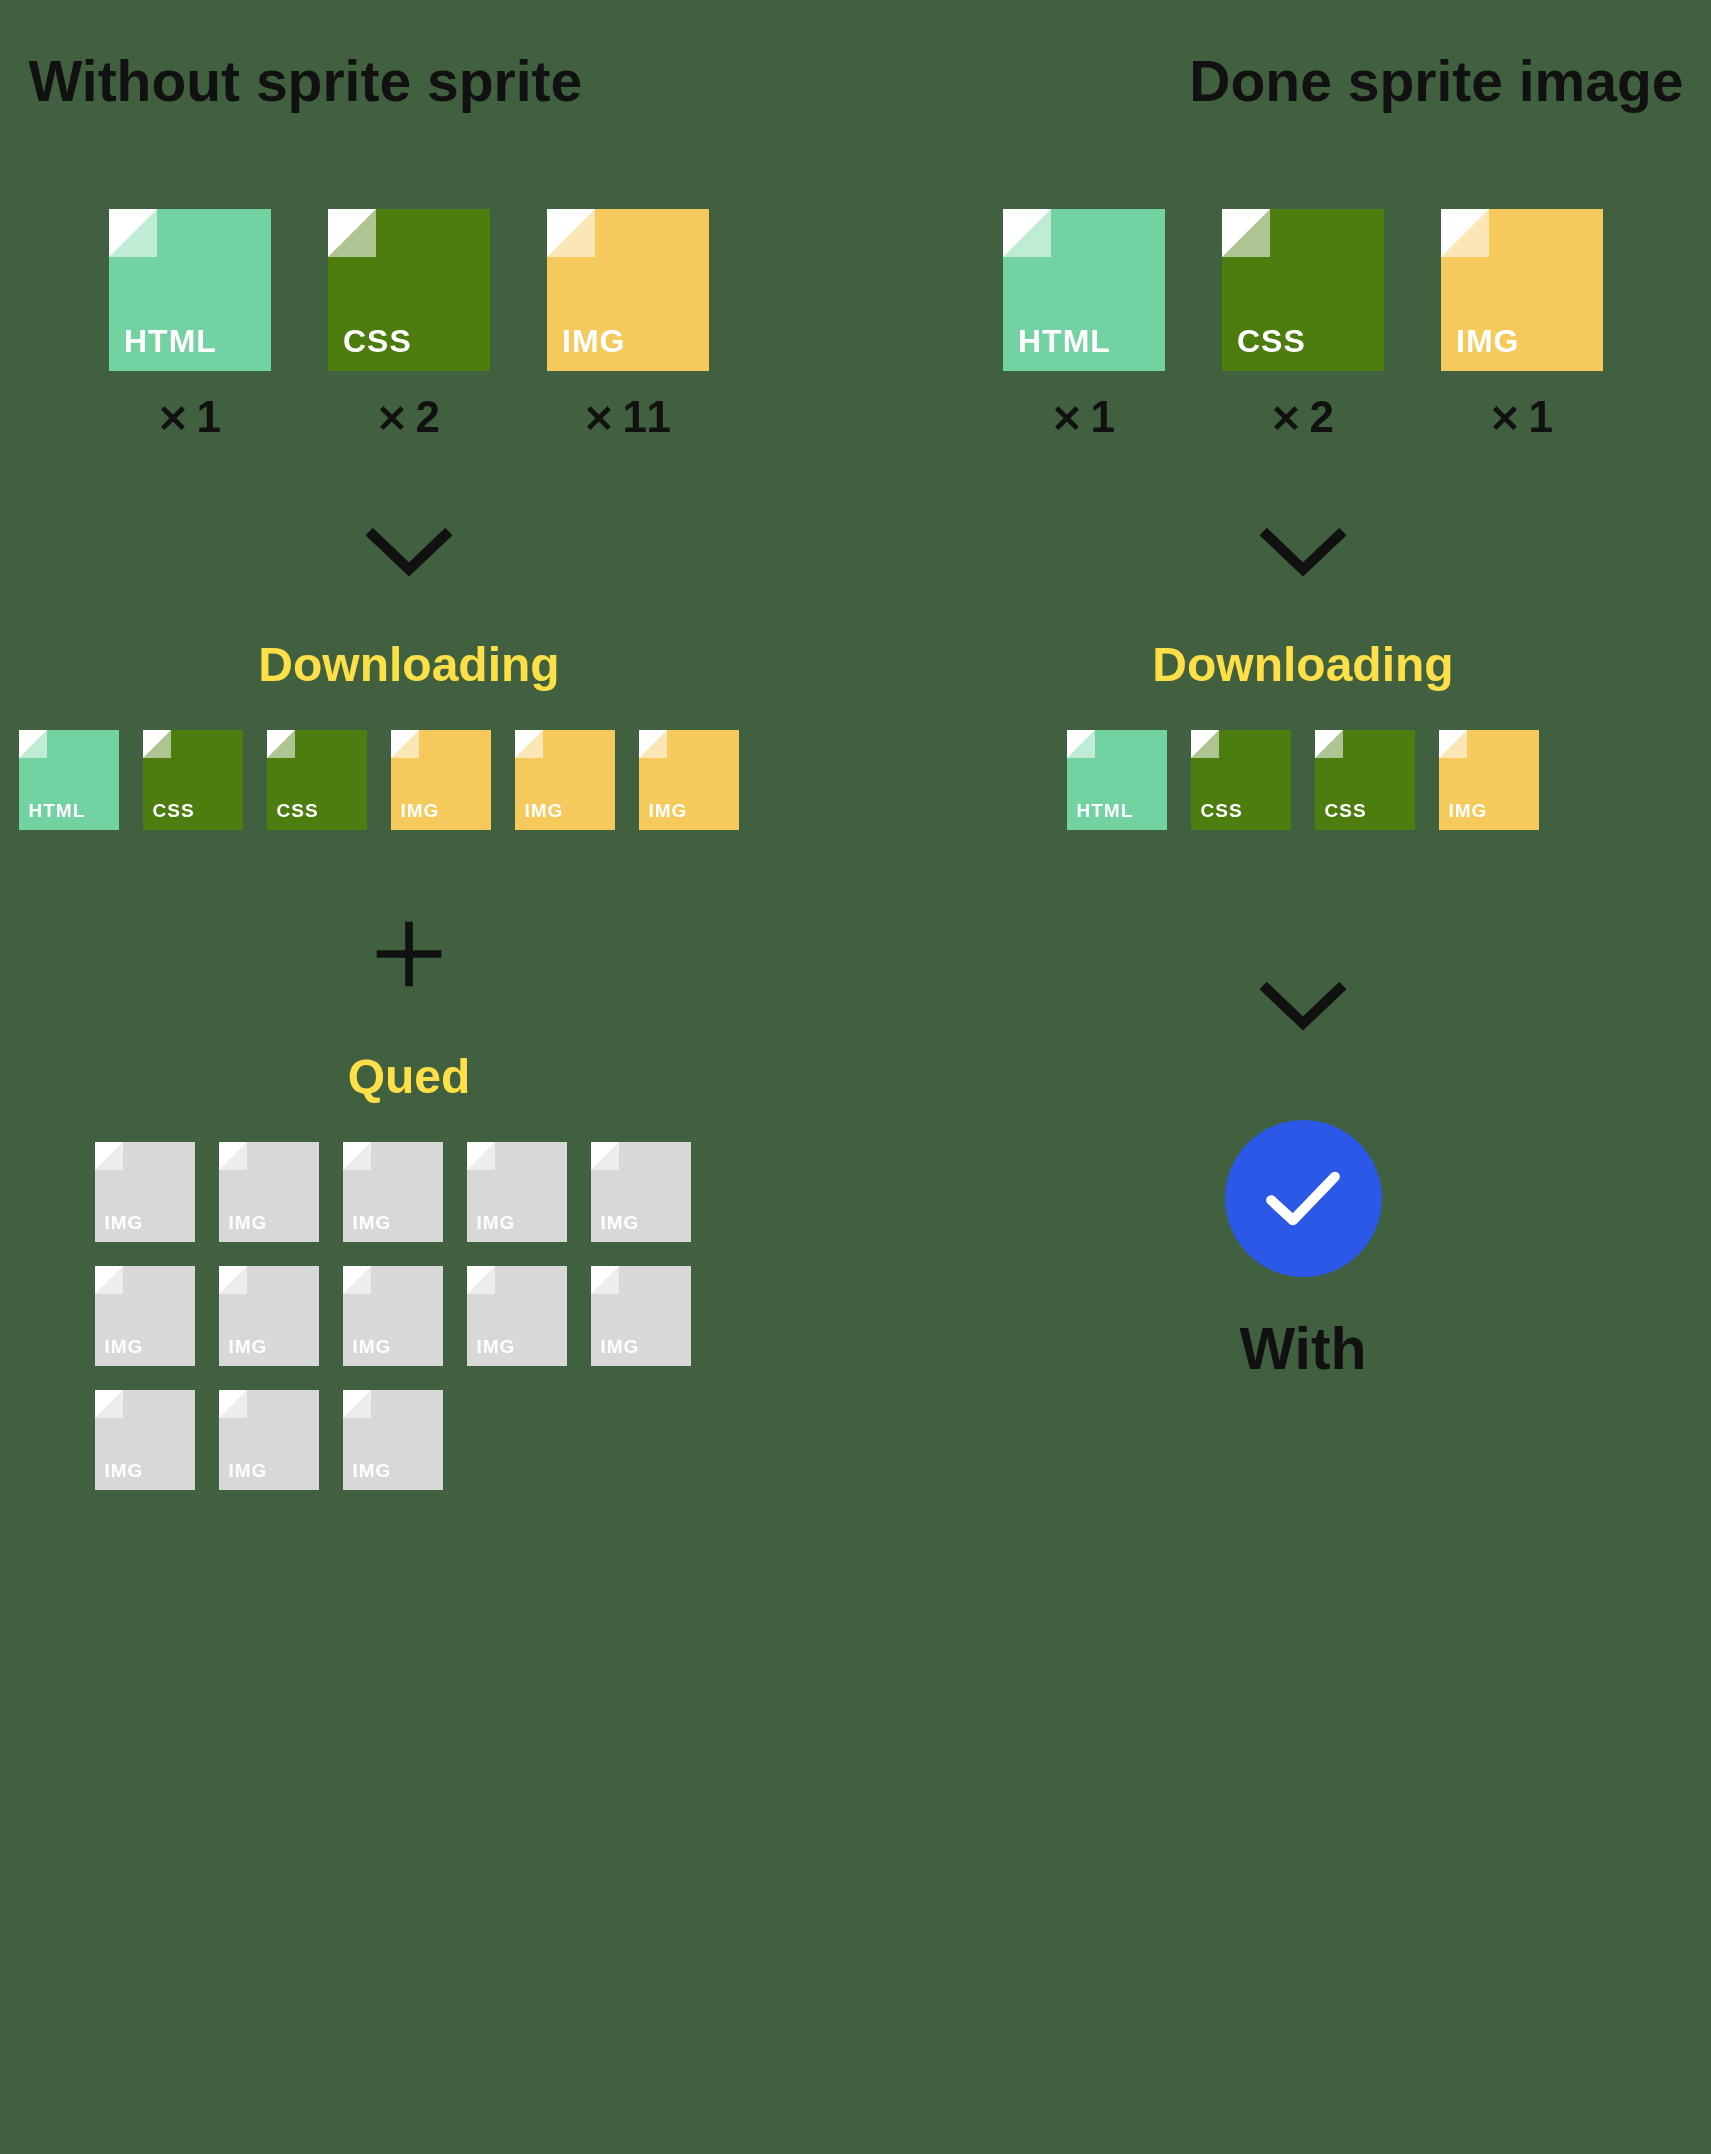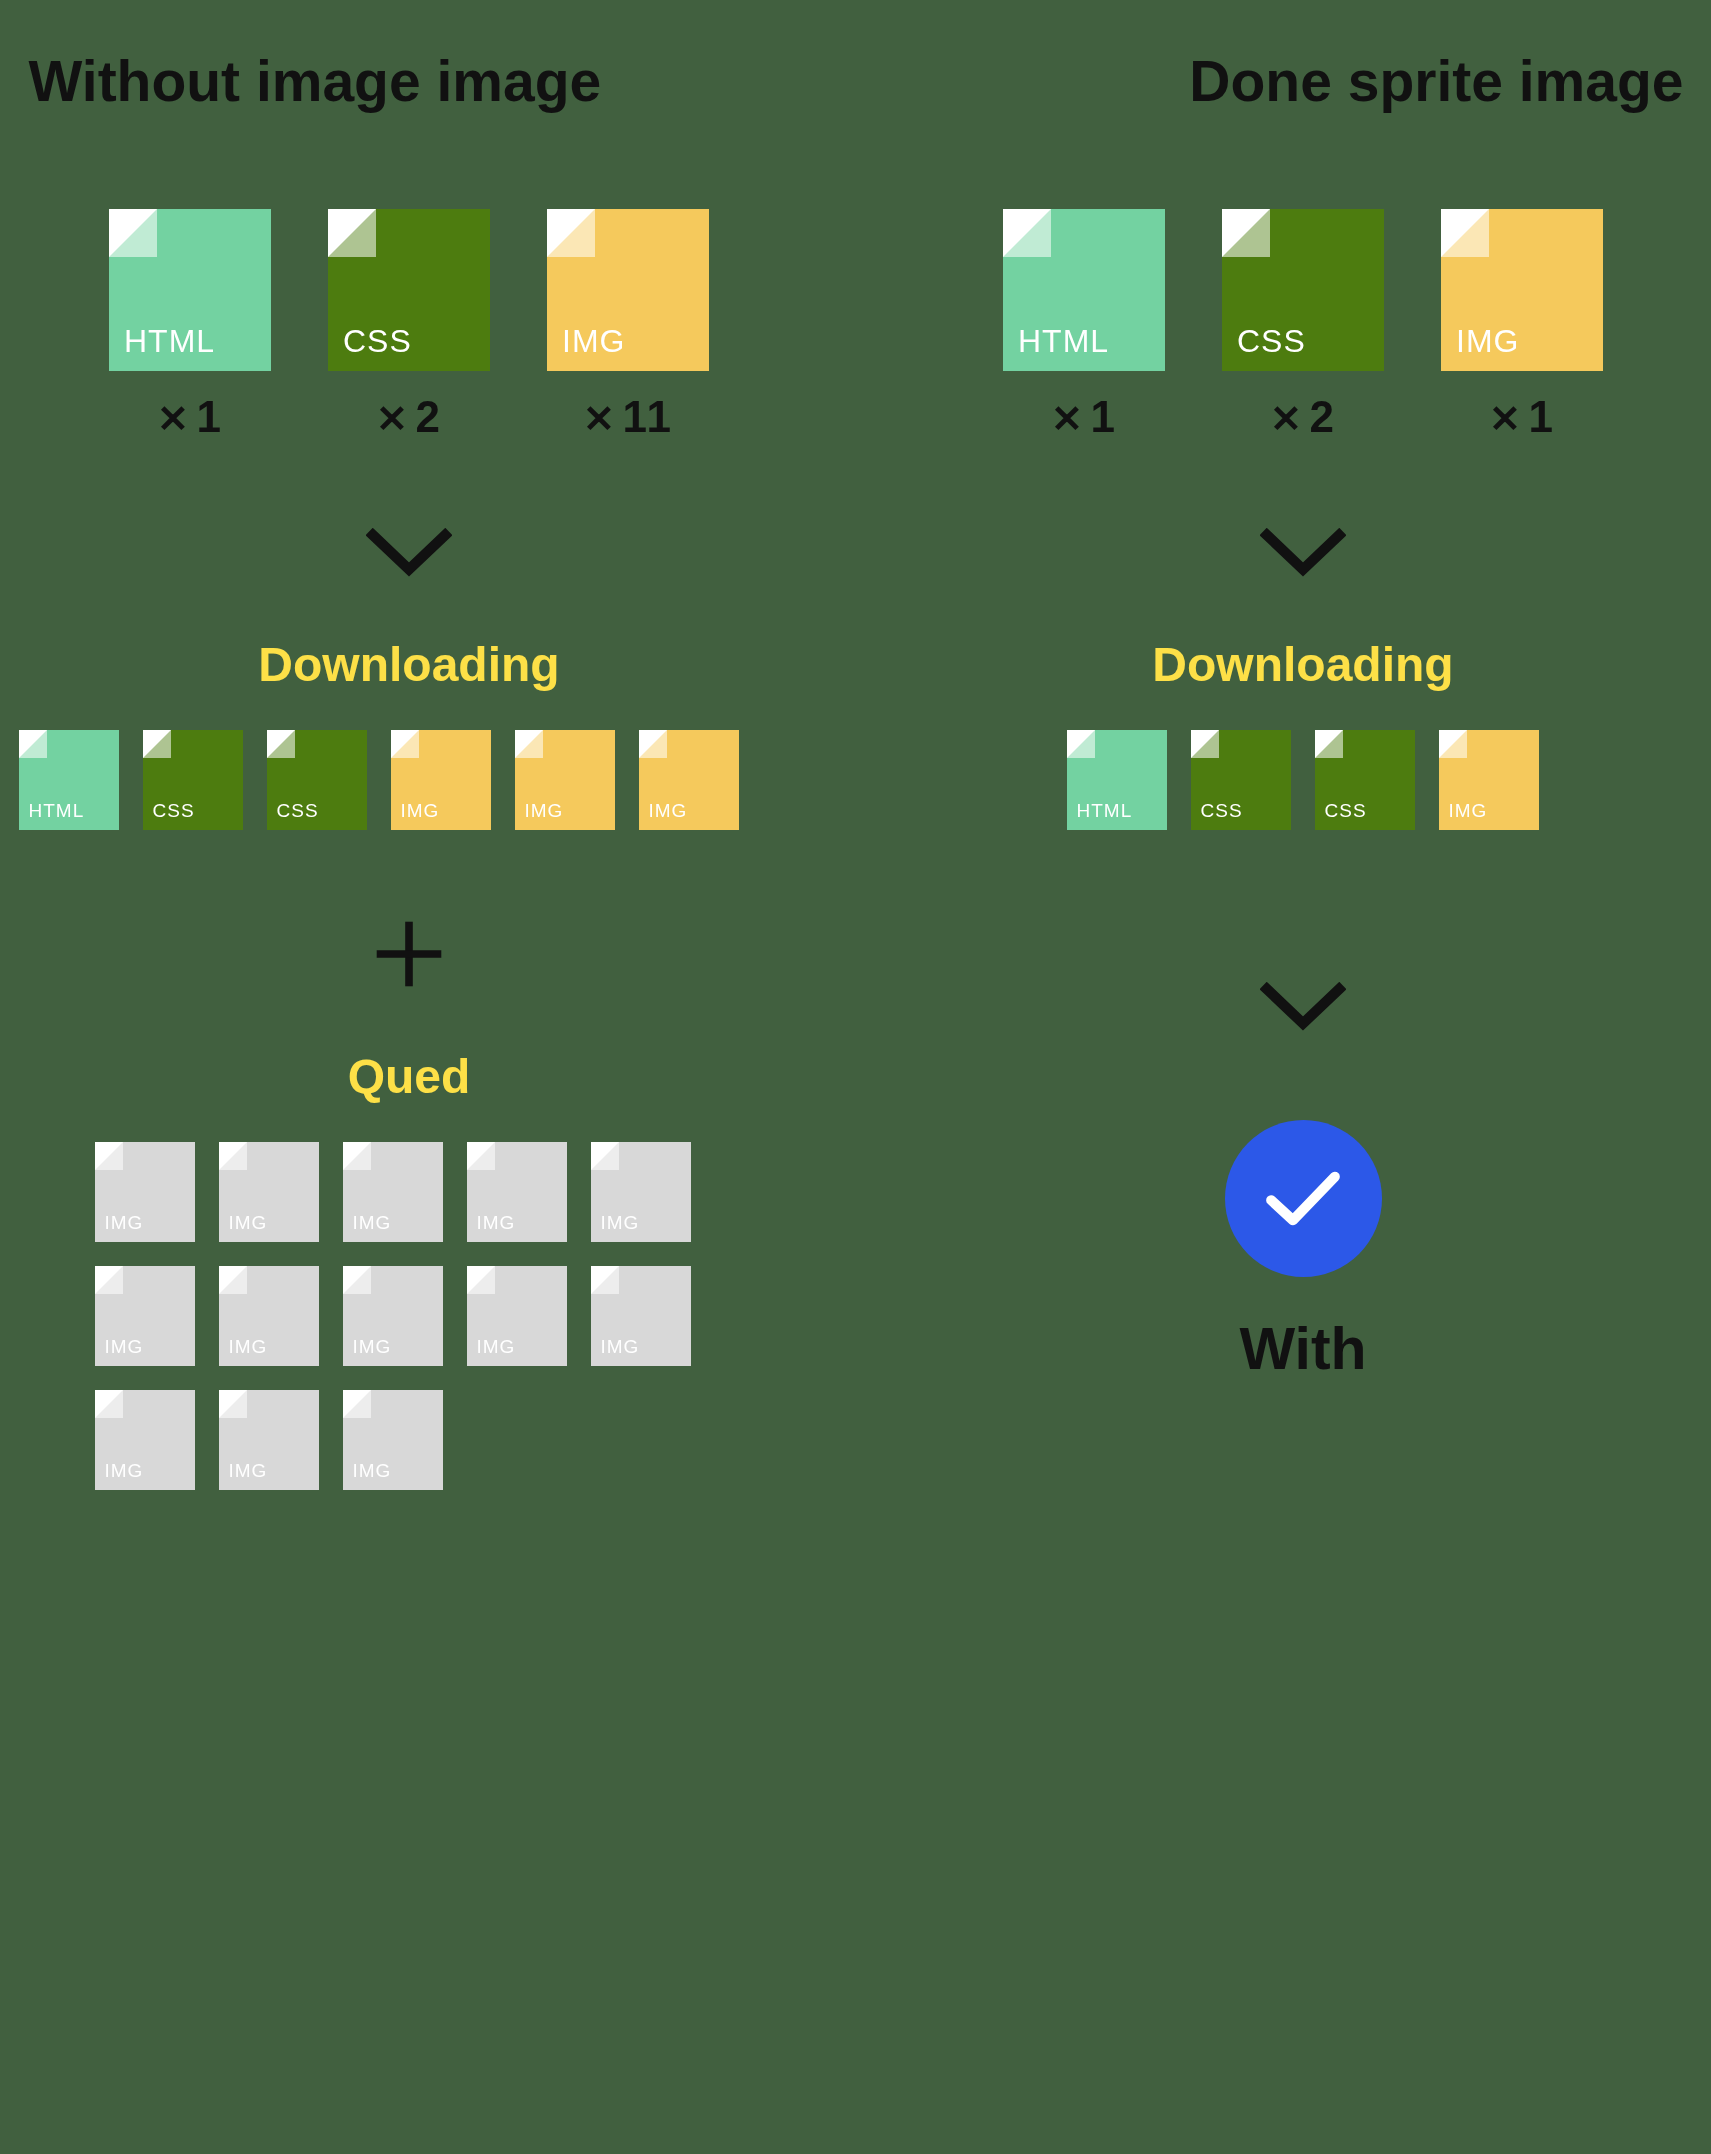--- a/index.html
+++ b/index.html
@@ -64,21 +64,21 @@
   .file-icon.large .fold {
     border-width: 48px 48px 0 0;
     border-color: #fff rgba(255,255,255,0.55) transparent transparent;
   }
   .file-icon.small .fold {
     border-width: 28.5px 28.5px 0 0;
     border-color: #fff rgba(255,255,255,0.55) transparent transparent;
   }
   .file-icon .file-label {
     color: #fff;
-    font-weight: 400;
+    font-weight: 700;
     font-size: 32px;
     letter-spacing: 1px;
   }
   .file-icon.small .file-label { font-size: 19px; }
   .html-bg { background: #73d2a1; }
   .css-bg  { background: #4d7c0f; }
   .img-bg  { background: #f5c95c; }
   .grey-bg { background: #d8d8d8; }
   .grey-bg .file-label { color: #fff; }
   .count {
@@ -128,21 +128,21 @@
     font-weight: 800;
     color: #111;
   }
 </style>
 </head>
 <body>
 
 <div class="diagram">
 
   <div class="column">
-    <div class="col-title">Without image image</div>
+    <div class="col-title">Without sprite sprite</div>
 
     <div class="file-row">
       <div class="file-block">
         <div class="file-icon large html-bg">
           <div class="fold"></div>
           <span class="file-label">HTML</span>
         </div>
         <div class="count"><span class="x">✕</span><span>1</span></div>
       </div>
       <div class="file-block">

